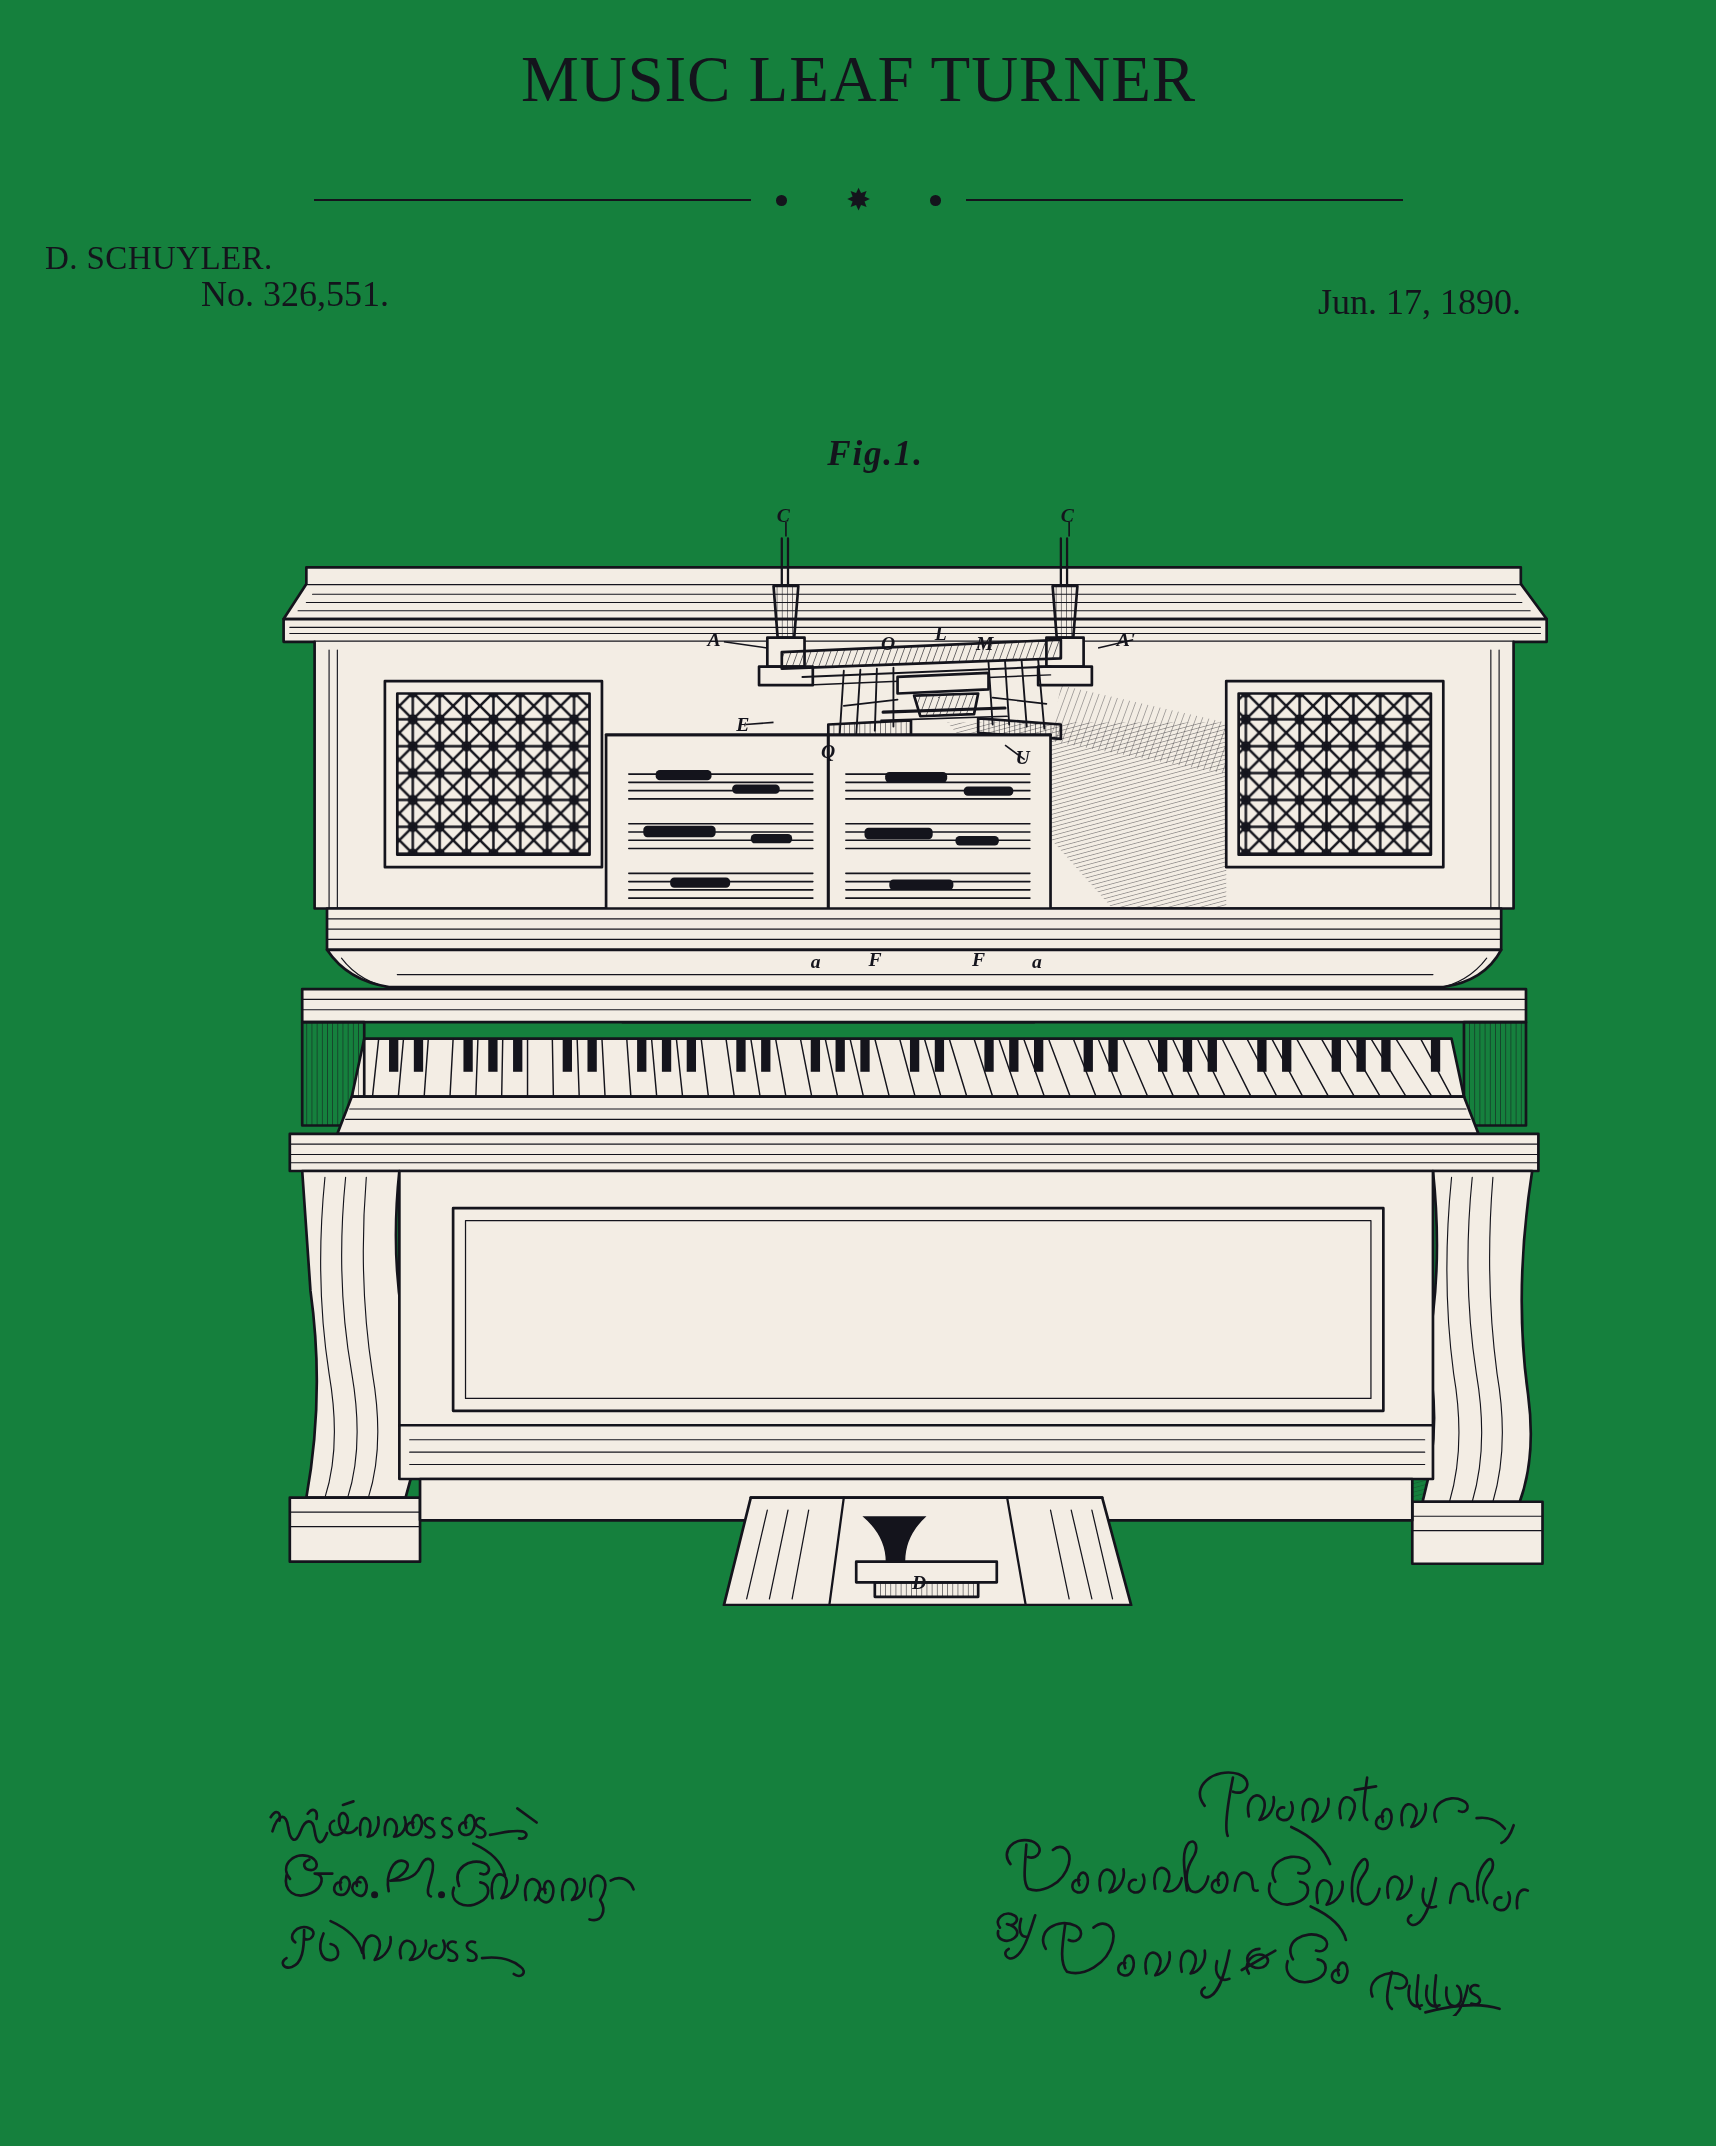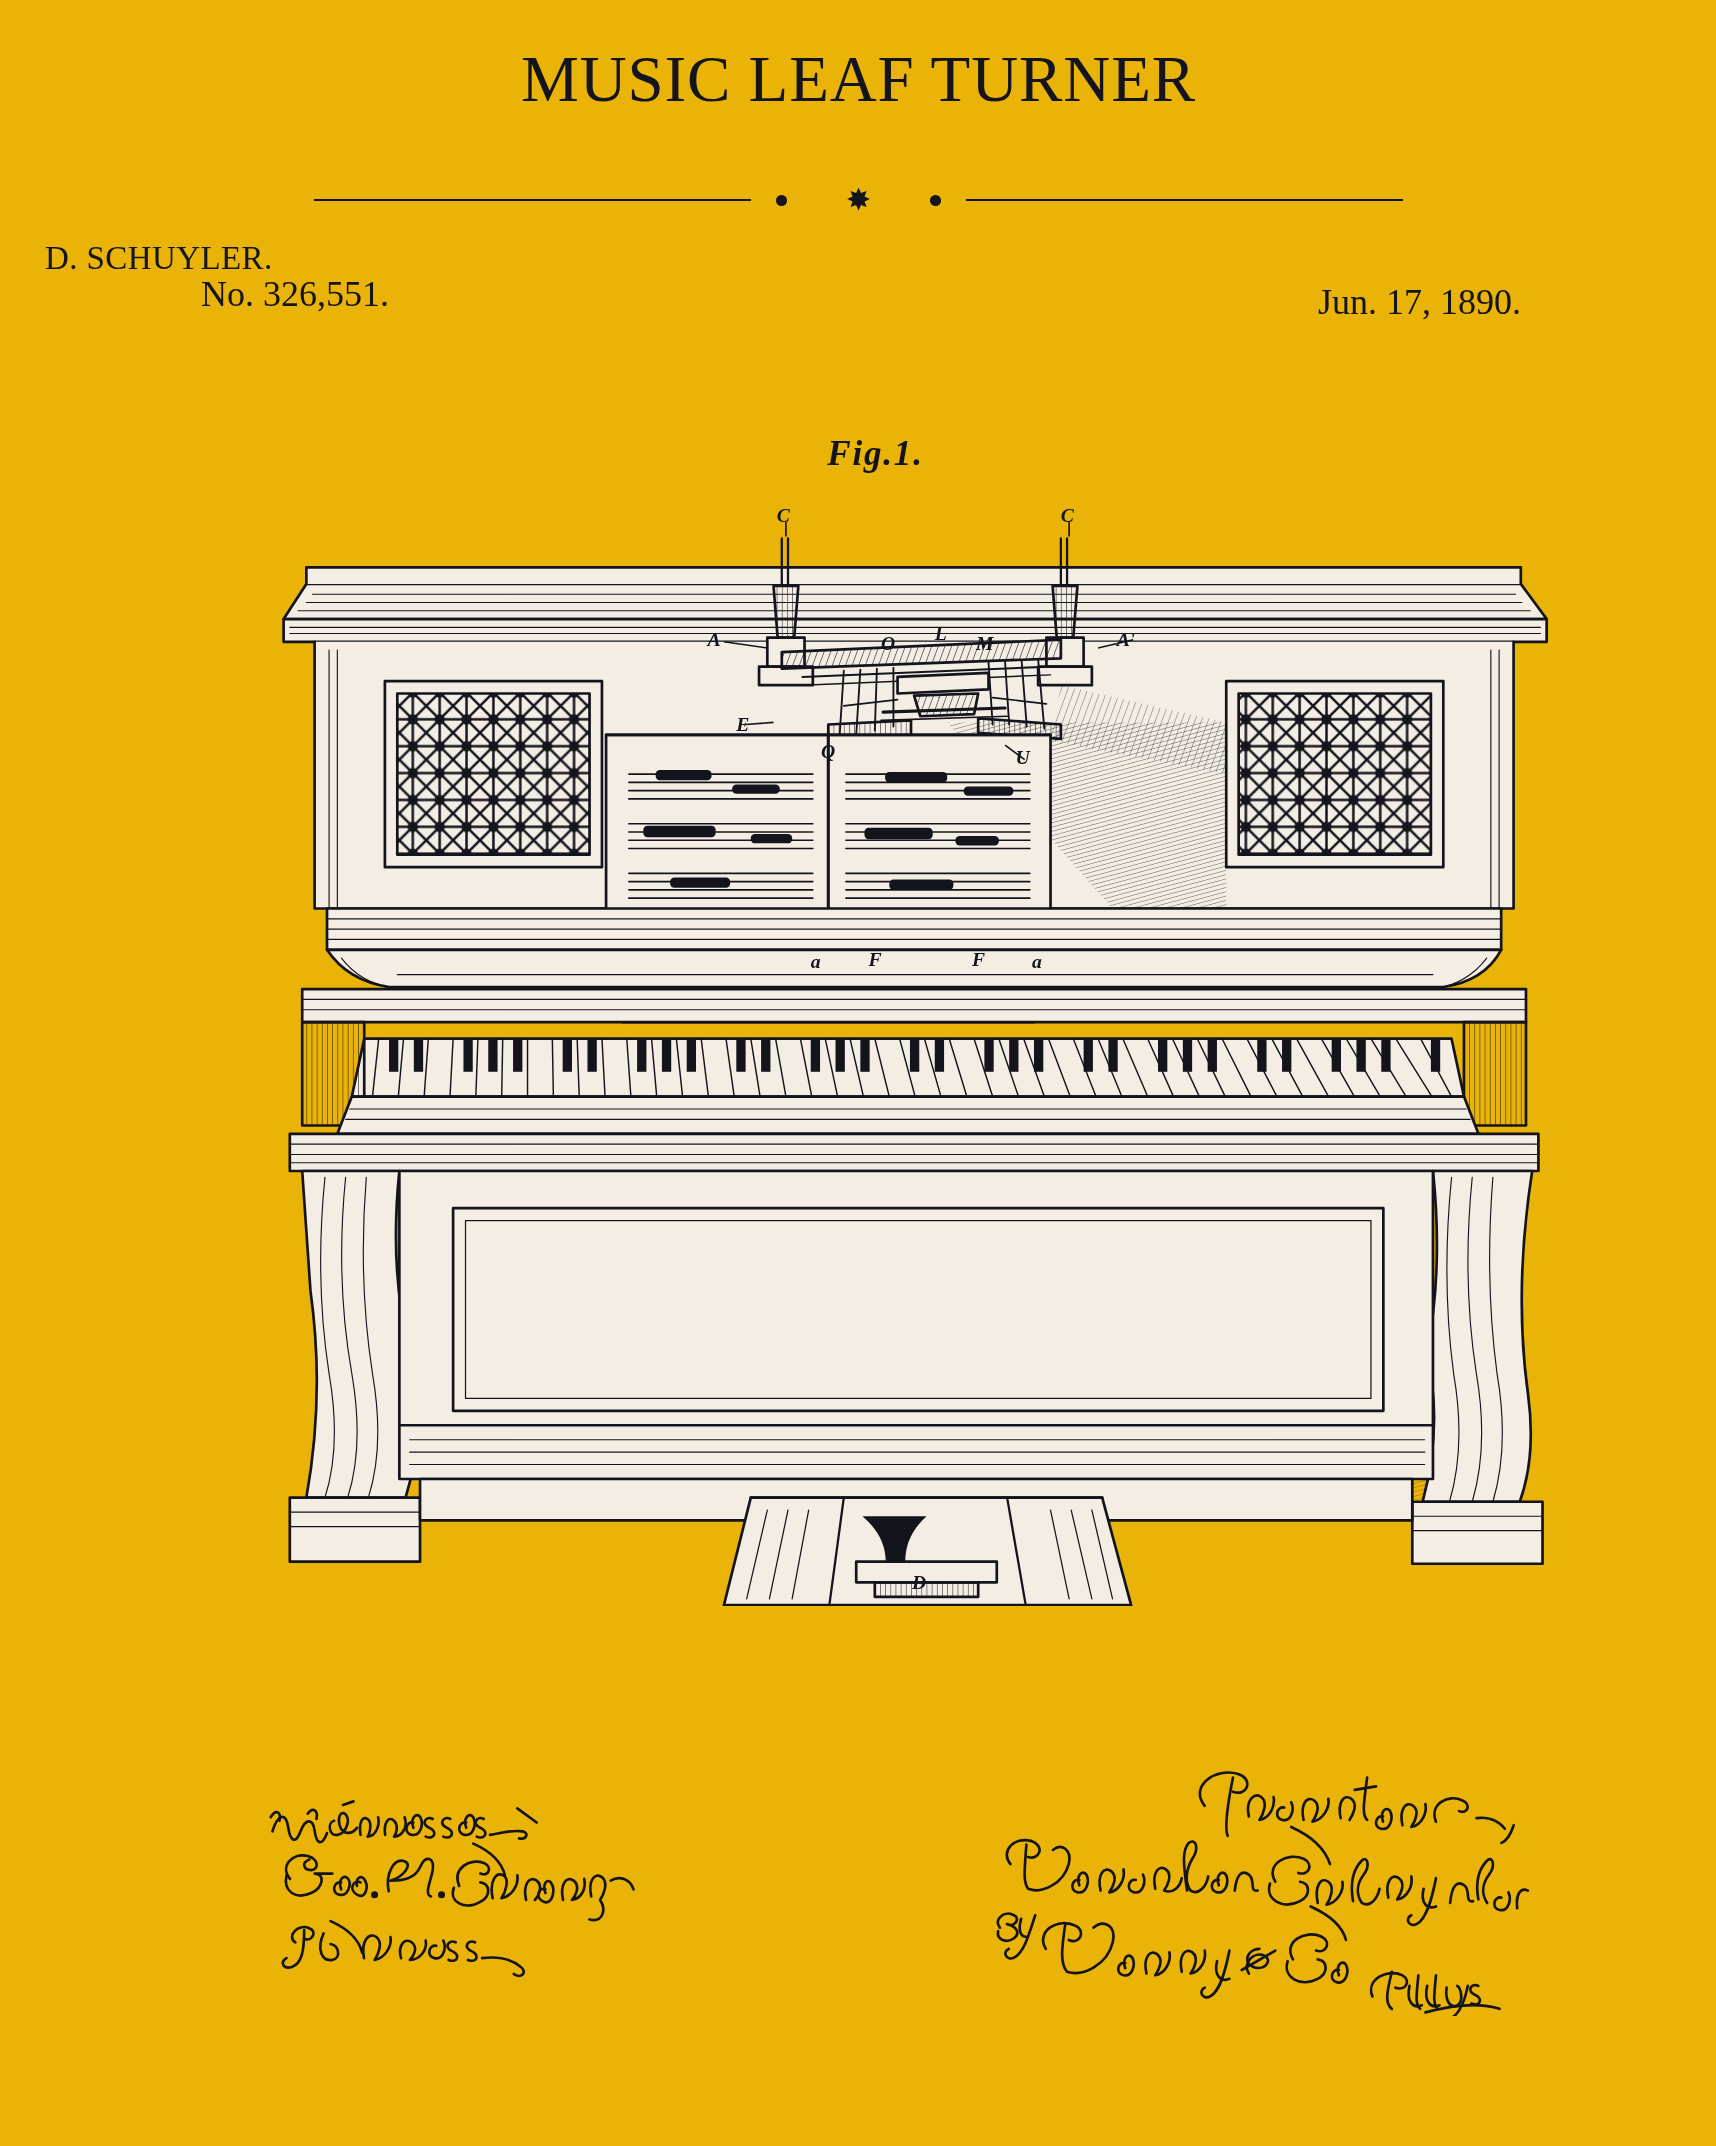--- a/index.html
+++ b/index.html
@@ -11,21 +11,21 @@
     width: 1717px;
     height: 2146px;
     position: relative;
     overflow: hidden;
     font-family: "Liberation Serif", serif;
     color: #14141c;
   }
   .page {
     position: absolute;
     inset: 0;
-    background: #eab308;
+    background: #15803d;
   }
 
   
   .title {
     position: absolute;
     top: 42px;
     left: 0;
     width: 100%;
     text-align: center;
     font-size: 65px;

